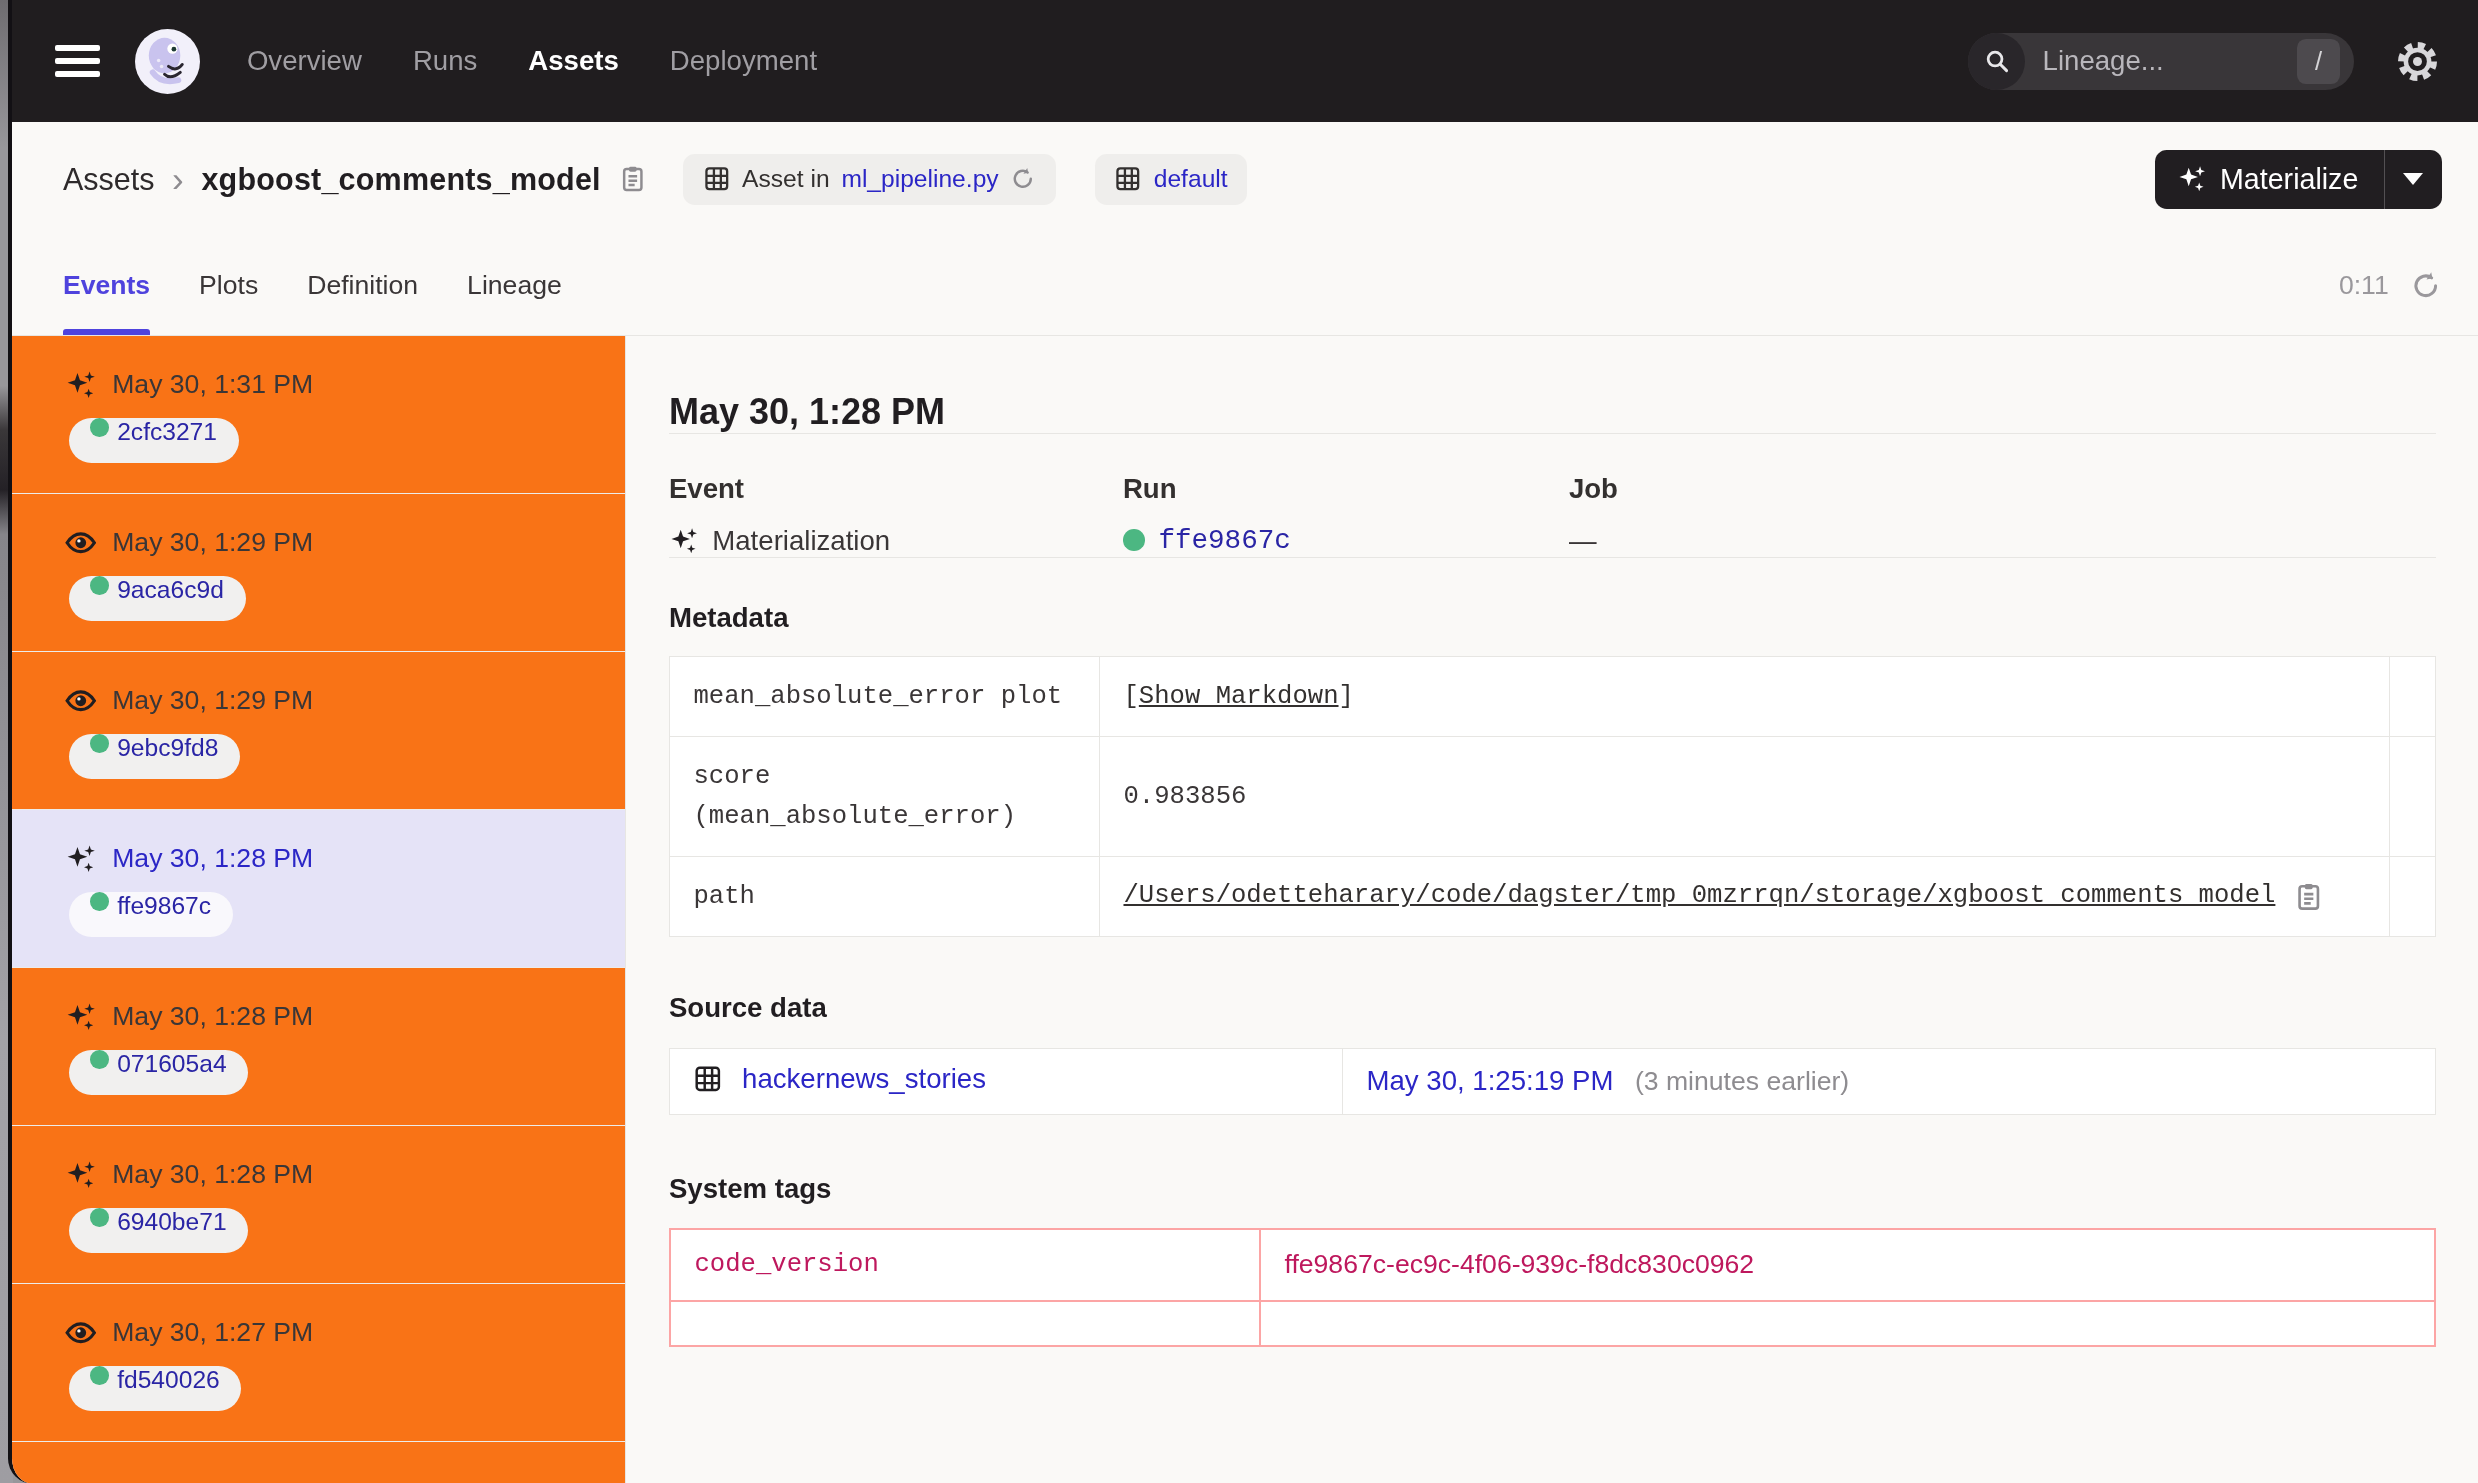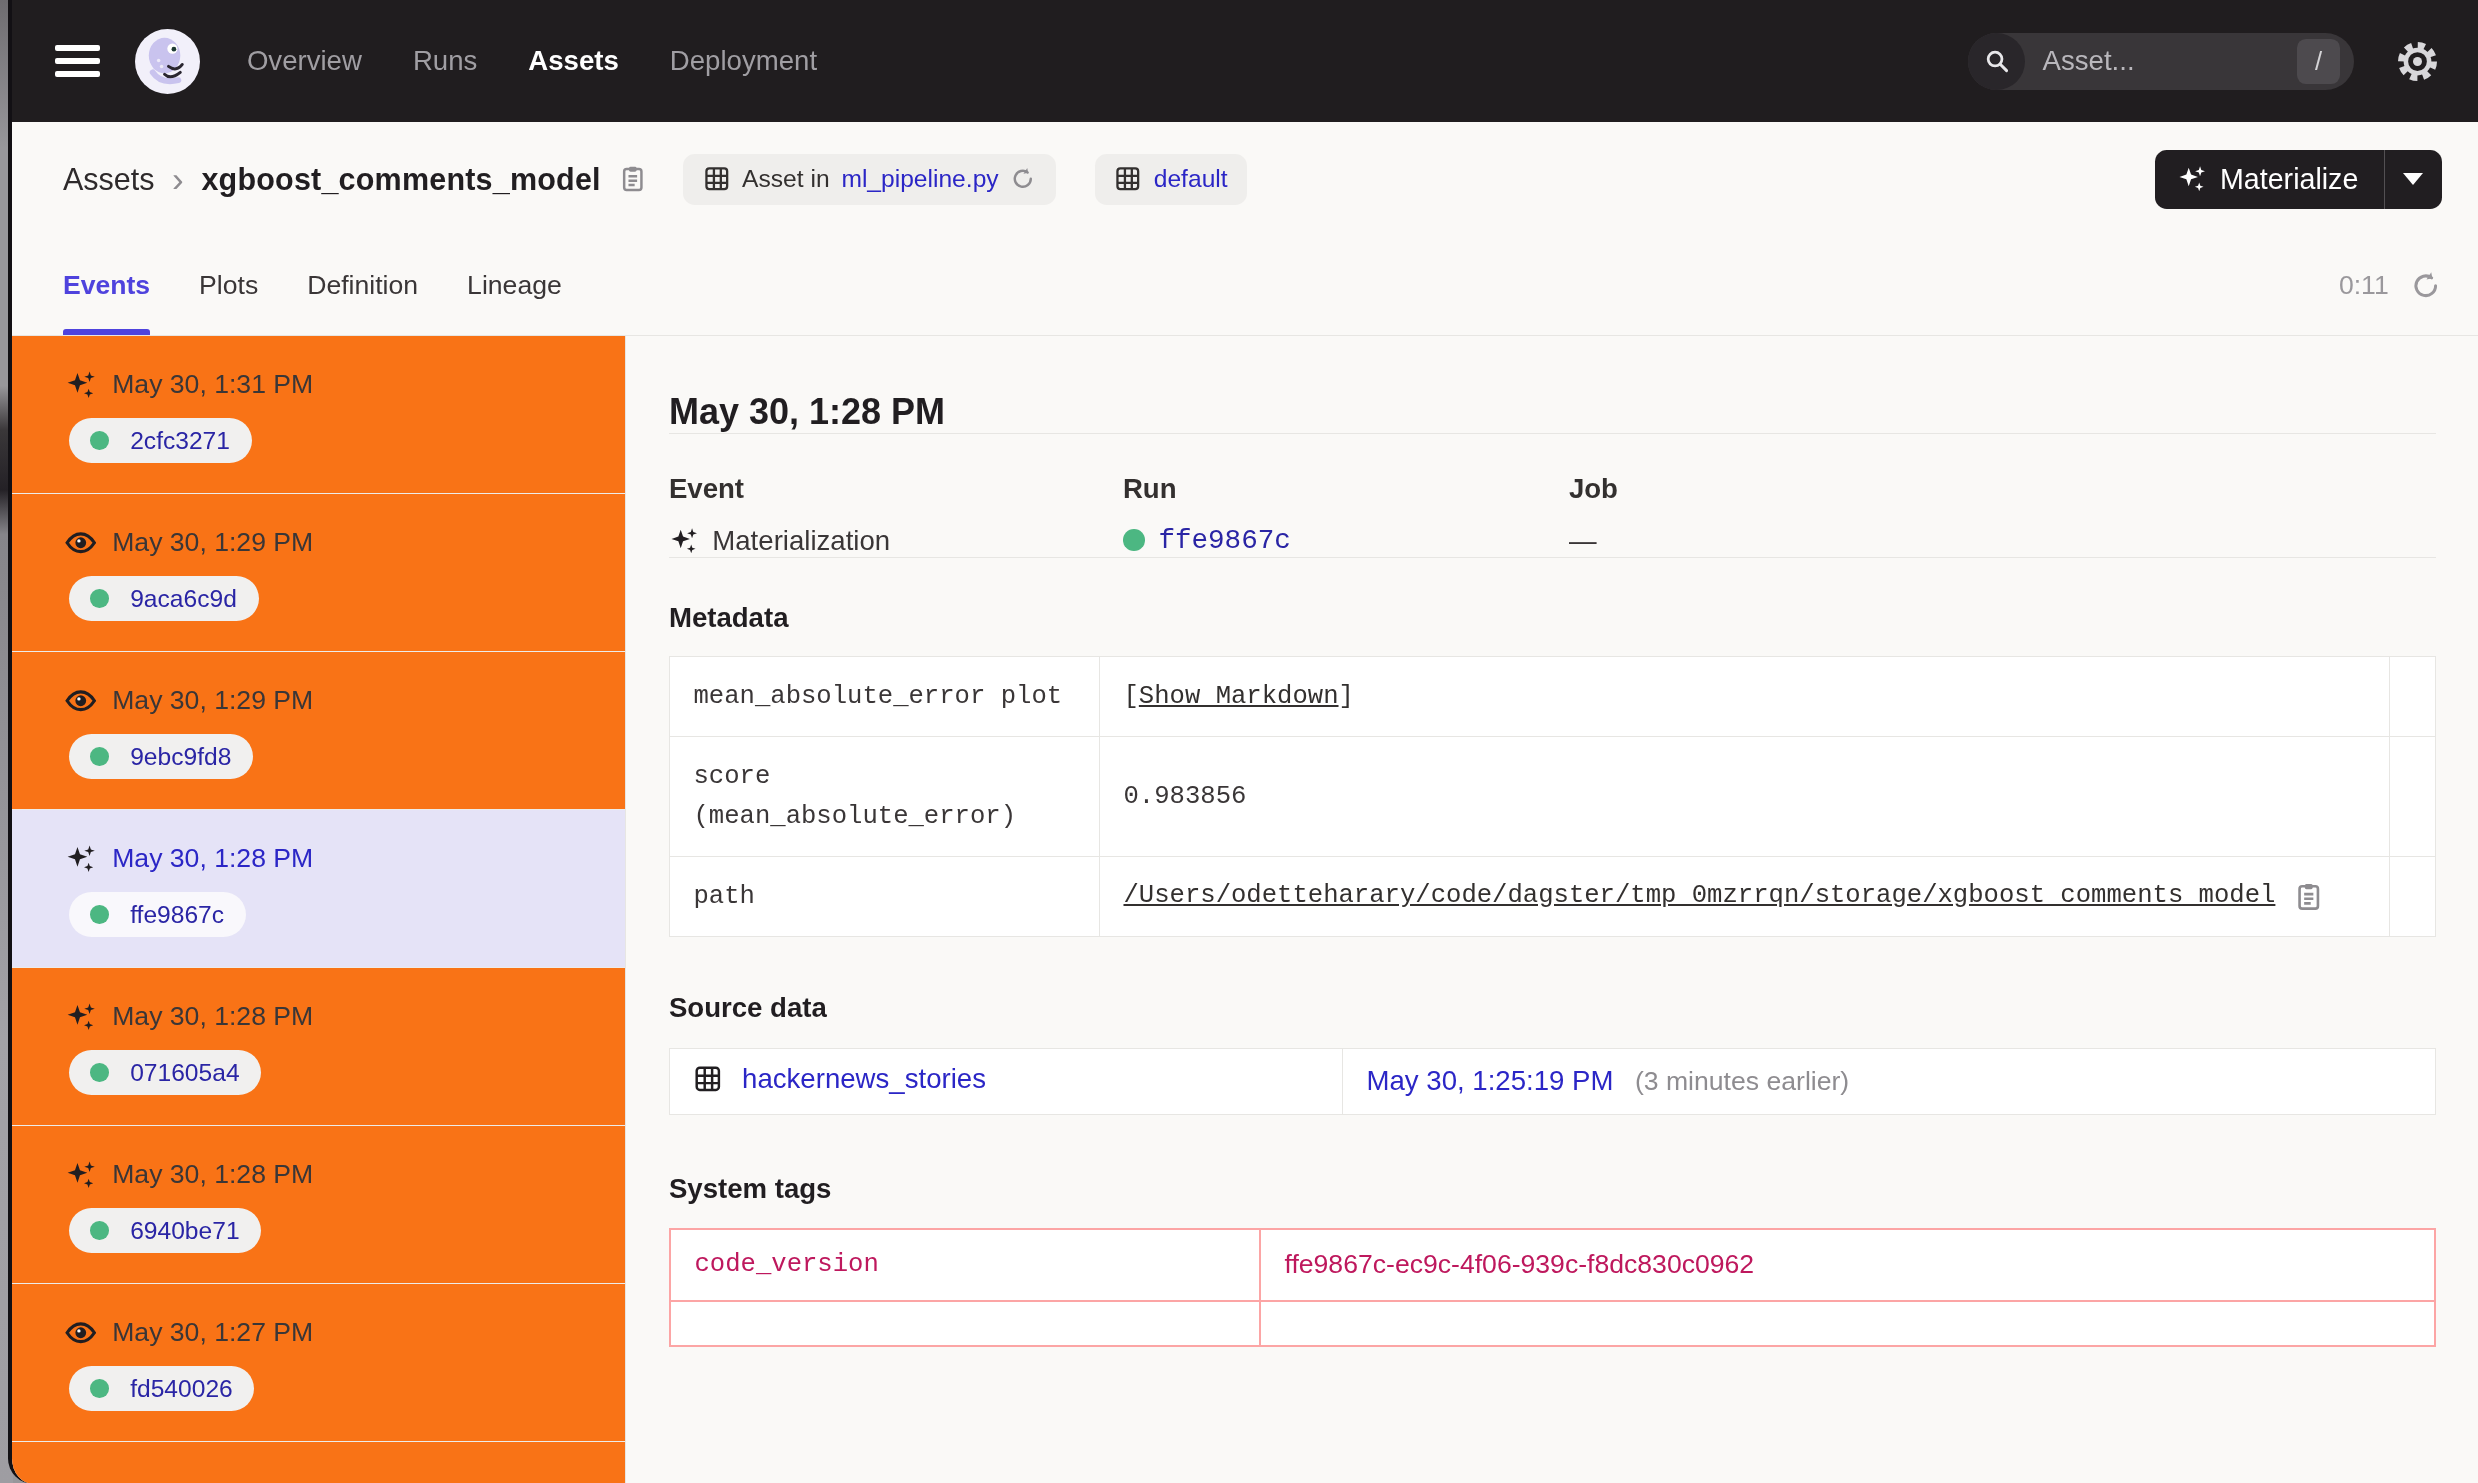--- a/index.html
+++ b/index.html
@@ -55,21 +55,21 @@
   .timer { font-size:26.6px; color:#9A989C; margin-right:21.7px; }
 
   
   .content { display:flex; height:1147px; }
   .sidebar { width:614px; border-right:1px solid #E7E6E3; overflow:hidden; background:#f97316; }
   .event-item { height:158px; padding:33px 19.7px 0 53px; border-bottom:1px solid #EDECE9; cursor:pointer; }
   .event-item.selected { background:#E5E3F7; }
   .event-row1 { display:flex; align-items:center; gap:15.8px; }
   .event-time { font-size:26.6px; color:#3A3637; }
   .event-item.selected .event-time { color:#2B26C6; }
-  .run-pill { display:inline-flex; align-items:center; gap:21px; background:#F1F0EF; border-radius:22.7px; height:45px; padding:0 21.7px; margin-top:17.7px; margin-left:3.9px; }
+  .run-pill { display:inline-flex; gap:8px; background:#F1F0EF; border-radius:22.7px; height:45px; padding:0 21.7px; margin-top:17.7px; margin-left:3.9px; }
   .event-item.selected .run-pill { background:#F9F8FC; }
   .dot { width:18.7px; height:18.7px; border-radius:50%; background:#4CB782; flex:none; }
   .run-id { font-size:24.6px; color:#2A25A5; cursor:pointer; }
 
   
   .main { flex:1; padding:55px 43px 0 43px; overflow:hidden; }
   .detail-title { font-size:36px; font-weight:700; color:#211E21; }
   hr.rule { border:none; border-top:1px solid #E7E6E3; margin:0; }
   .rule1 { margin-top:49px; }
   .cols { display:flex; margin-top:39px; }
@@ -183,21 +183,21 @@
       <span class="nav-link active">Assets</span>
       <span class="nav-link">Deployment</span>
     </nav>
     <div class="nav-spacer"></div>
     <div class="search-pill">
       <span class="search-circle">
         <svg width="27.6" height="27.6" style="color:#E8E7EA" viewBox="0 0 28 28">
             <use href="#i-search"></use>
           </svg>
       </span>
-      <span class="search-placeholder">Asset...</span>
+      <span class="search-placeholder">Lineage...</span>
       <span class="slash-key">/</span>
     </div>
     <svg class="gear" style="color:#D8D7DA" viewBox="0 0 46 46" width="45" height="45">
         <use href="#i-gear"></use>
       </svg>
   </div>
 
   <div class="page-header">
     <span class="crumb-root">Assets</span>
     <span class="crumb-sep">›</span>

